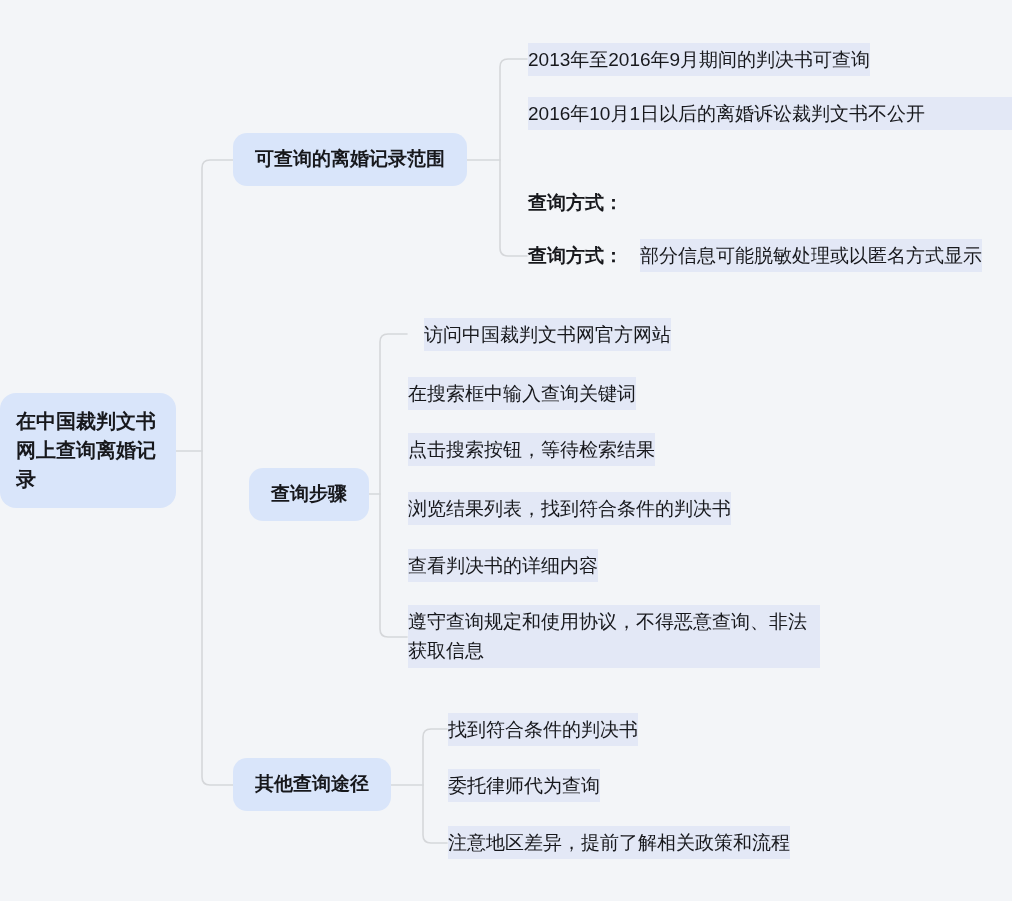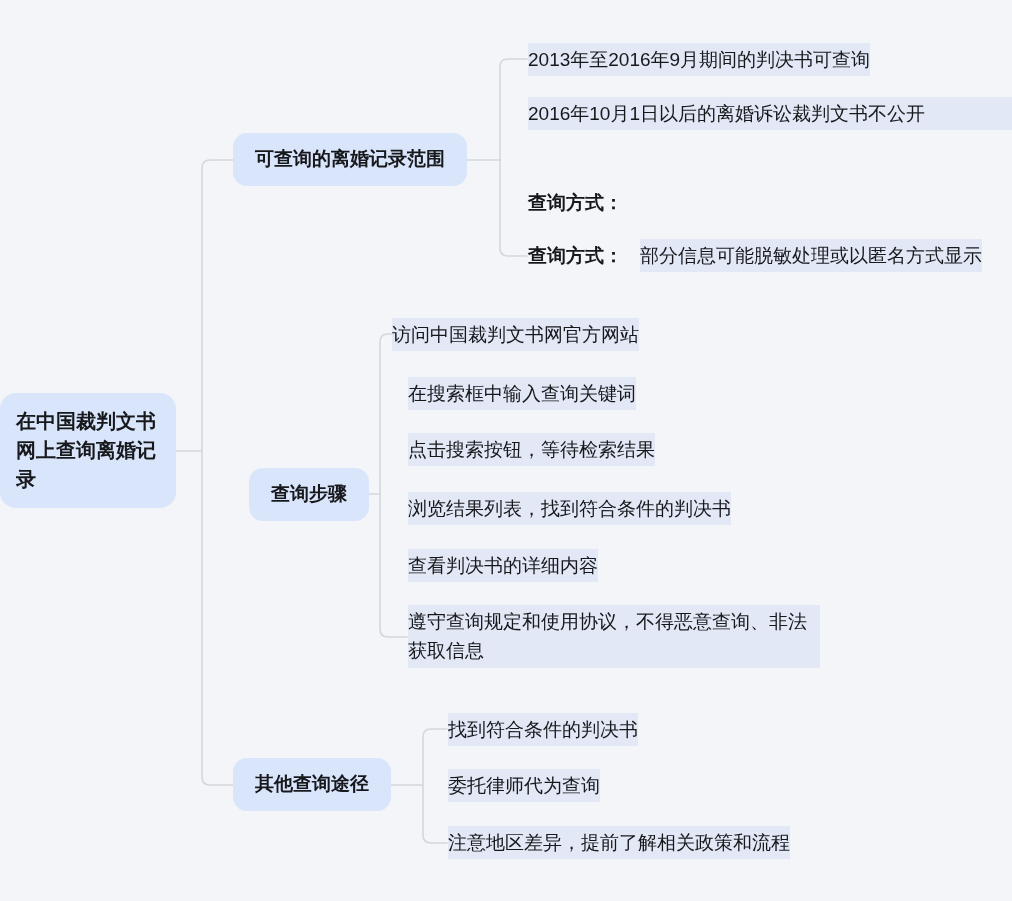--- a/index.html
+++ b/index.html
@@ -93,21 +93,21 @@
 
   <div class="leaf" style="left:528px;top:43px;">2013年至2016年9月期间的判决书可查询</div>
 
   <div class="leaf wrap" style="left:528px;top:97px;width:496px;">2016年10月1日以后的离婚诉讼裁判文书不公开</div>
 
   <div class="leaf-label" style="left:528px;top:186px;">查询方式：</div>
 
   <div class="leaf-label" style="left:528px;top:239px;">查询方式：</div>
   <div class="leaf" style="left:640px;top:239px;">部分信息可能脱敏处理或以匿名方式显示</div>
 
-  <div class="leaf" style="left:392px;top:318px;">访问中国裁判文书网官方网站</div>
+  <div class="leaf" style="left:424px;top:318px;">访问中国裁判文书网官方网站</div>
 
   <div class="leaf" style="left:408px;top:377px;">在搜索框中输入查询关键词</div>
 
   <div class="leaf" style="left:408px;top:433px;">点击搜索按钮，等待检索结果</div>
 
   <div class="leaf" style="left:408px;top:492px;">浏览结果列表，找到符合条件的判决书</div>
 
   <div class="leaf" style="left:408px;top:549px;">查看判决书的详细内容</div>
 
   <div class="leaf wrap" style="left:408px;top:605px;width:412px;">遵守查询规定和使用协议，不得恶意查询、非法获取信息</div>

